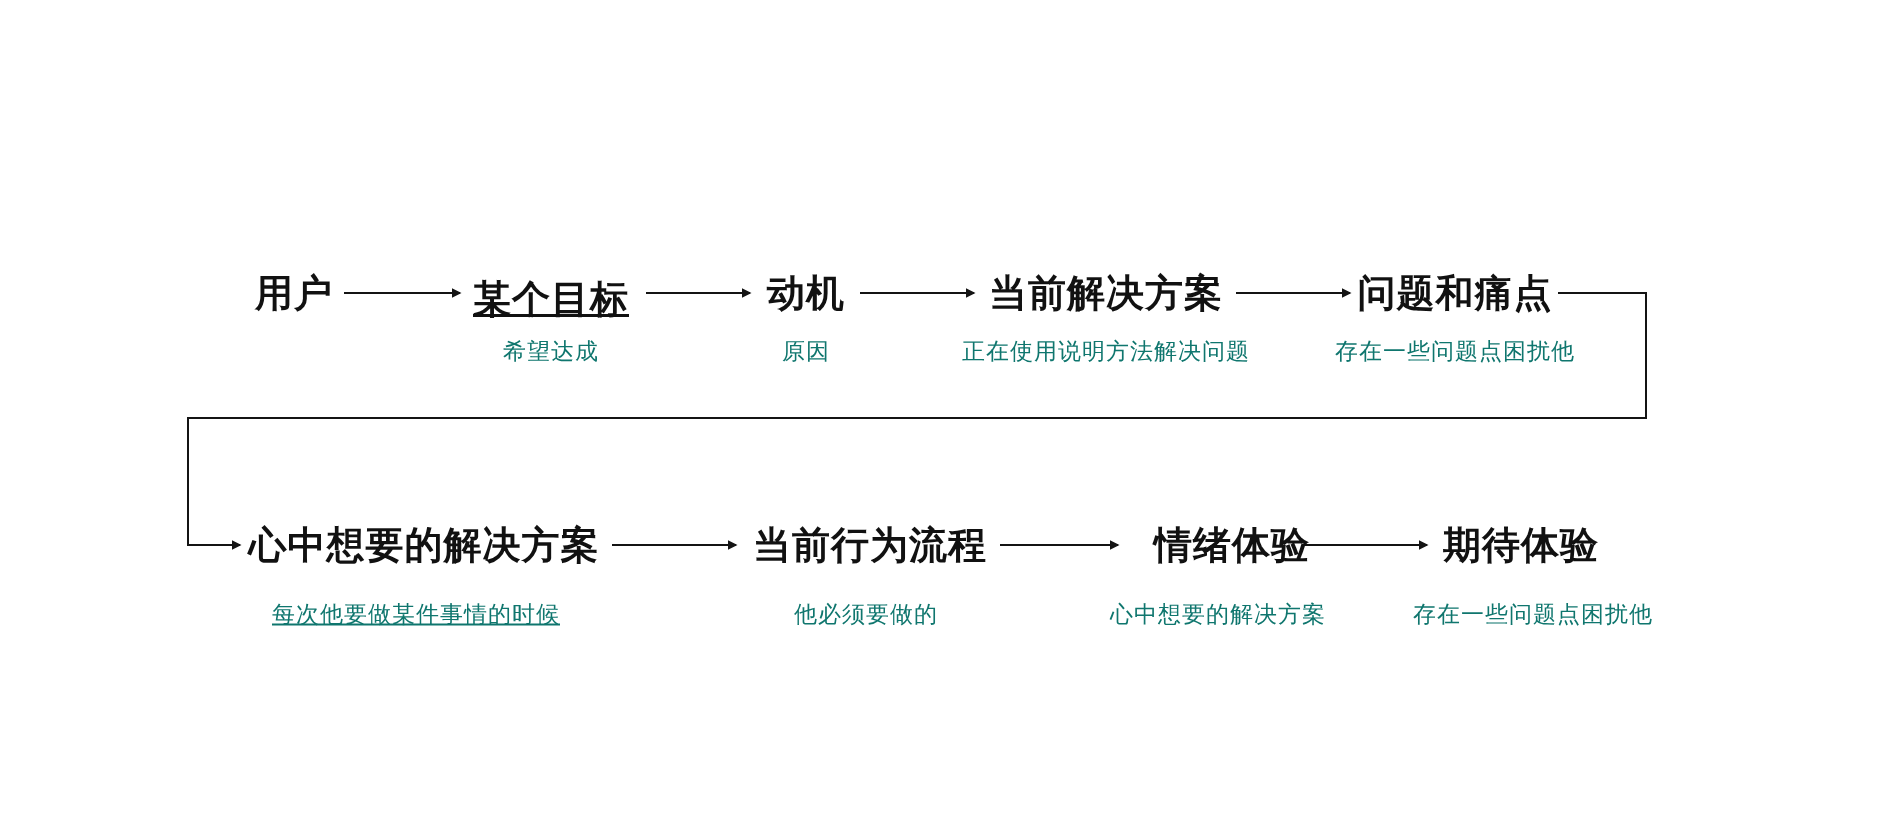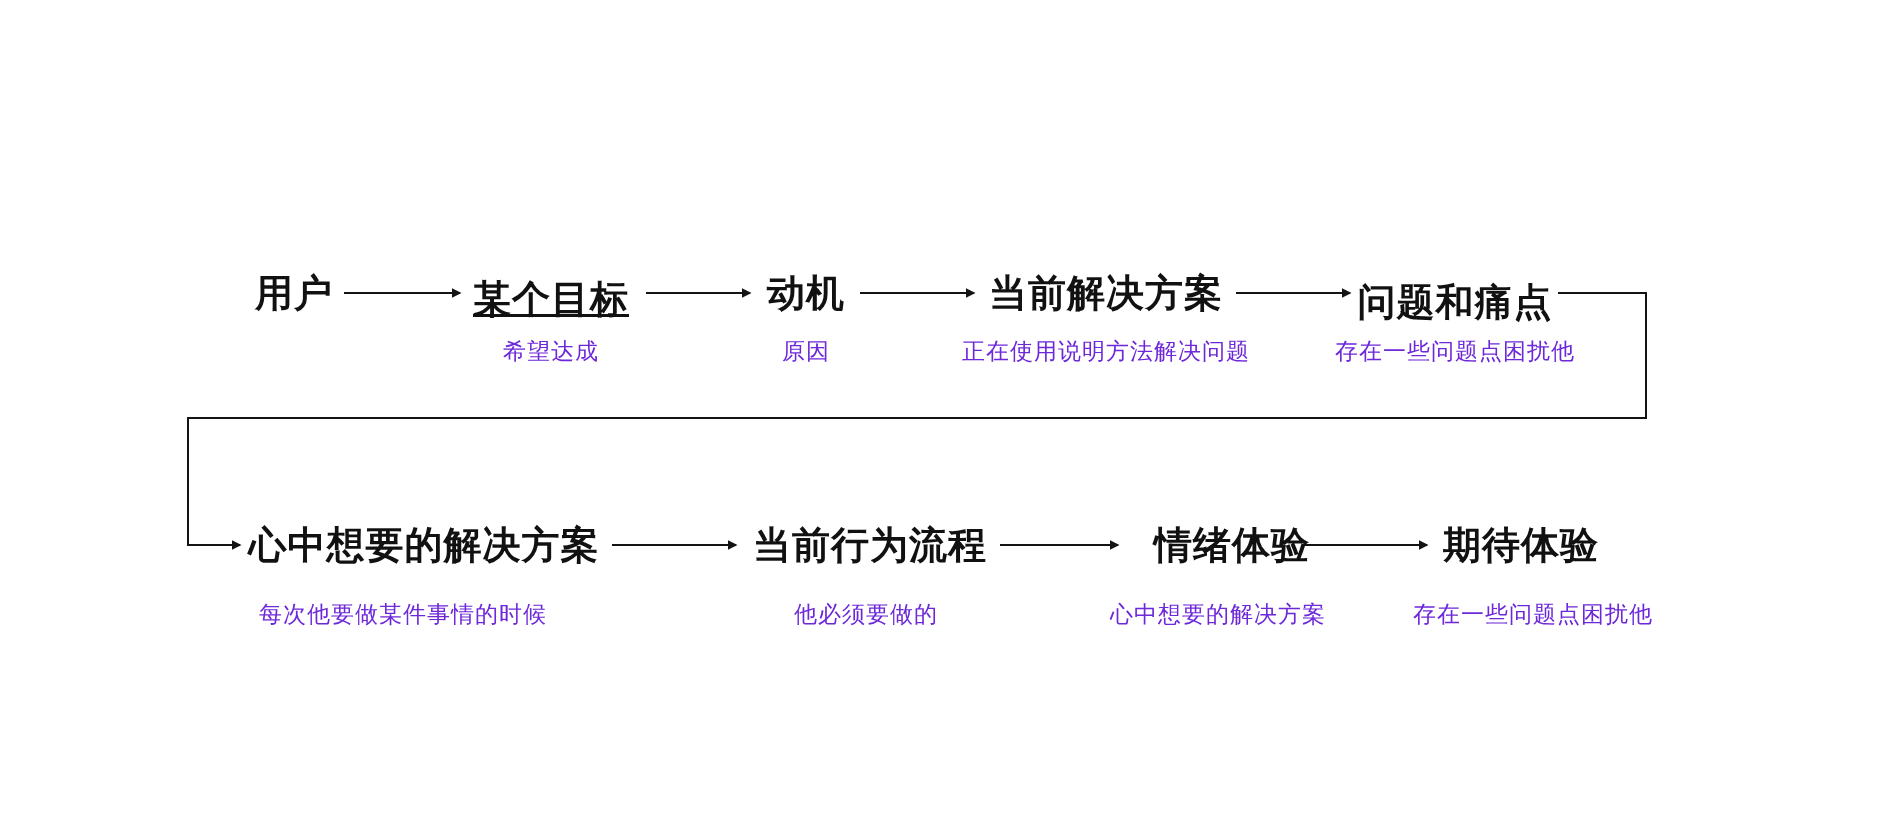--- a/index.html
+++ b/index.html
@@ -25,21 +25,21 @@
     color: #111111;
     letter-spacing: 1px;
     white-space: nowrap;
     line-height: 1;
   }
   .node-sub {
     position: absolute;
     transform: translate(-50%, -50%);
     font-size: 23px;
     font-weight: 400;
-    color: #6d28d9;
+    color: #0f766e;
     letter-spacing: 1px;
     white-space: nowrap;
     line-height: 1;
   }
 </style>
 </head>
 <body>
 
 <div class="stage">
 
@@ -66,25 +66,25 @@
 
   <div class="node-title" style="left:551px; top:299px;text-decoration:underline;">某个目标</div>
   <div class="node-sub" style="left:551px; top:351px;">希望达成</div>
 
   <div class="node-title" style="left:806px; top:293px;">动机</div>
   <div class="node-sub" style="left:806px; top:351px;">原因</div>
 
   <div class="node-title" style="left:1106px; top:293px;">当前解决方案</div>
   <div class="node-sub" style="left:1106px; top:351px;">正在使用说明方法解决问题</div>
 
-  <div class="node-title" style="left:1455px; top:302px;">问题和痛点</div>
+  <div class="node-title" style="left:1455px; top:293px;">问题和痛点</div>
   <div class="node-sub" style="left:1455px; top:351px;">存在一些问题点困扰他</div>
 
   <div class="node-title" style="left:424px; top:545px;">心中想要的解决方案</div>
-  <div class="node-sub" style="left:403px; top:614px;">每次他要做某件事情的时候</div>
+  <div class="node-sub" style="left:416px; top:614px;text-decoration:underline;">每次他要做某件事情的时候</div>
 
   <div class="node-title" style="left:870px; top:545px;">当前行为流程</div>
   <div class="node-sub" style="left:866px; top:614px;">他必须要做的</div>
 
   <div class="node-title" style="left:1212px; top:545px;margin-left:20px;">情绪体验</div>
   <div class="node-sub" style="left:1218px; top:614px;">心中想要的解决方案</div>
 
   <div class="node-title" style="left:1521px; top:545px;">期待体验</div>
   <div class="node-sub" style="left:1533px; top:614px;">存在一些问题点困扰他</div>
 

